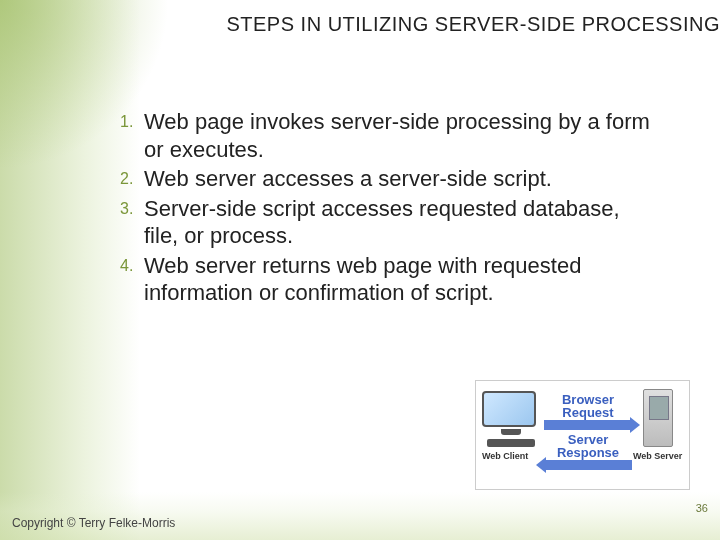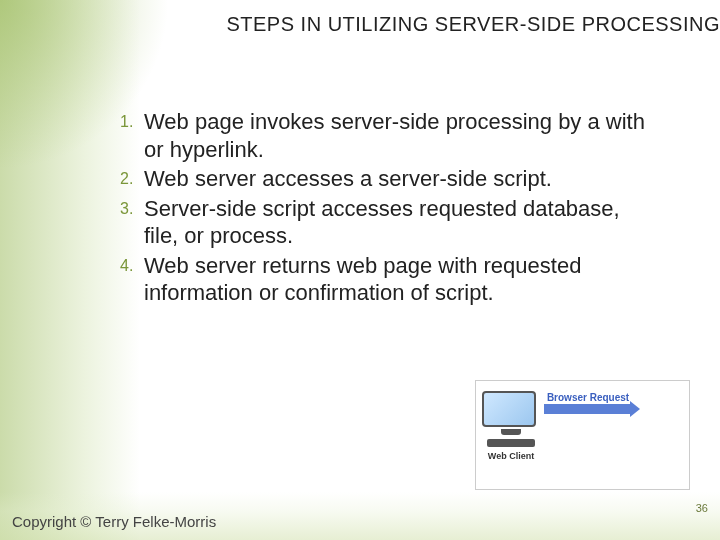--- a/index.html
+++ b/index.html
@@ -112,21 +112,20 @@
   }
   .client .kb {
     width: 48px; height: 8px; background:#555;
     border-radius: 2px;
     margin: 4px auto 0;
   }
   .client-label, .server-label {
     font-size: 9px;
     font-weight: bold;
     color: #333;
-    text-align: center;
     margin-top: 4px;
     white-space: nowrap;
   }
   .server {
     position: absolute;
     right: 6px; top: 8px;
     width: 50px; height: 72px;
   }
   .server .tower {
     width: 30px; height: 58px;
@@ -144,21 +143,21 @@
     background:#9aa;
     border:1px solid #778;
   }
   .arrow-group {
     position: absolute;
     left: 68px;
     top: 12px;
     width: 88px;
   }
   .arrow-label {
-    font-size: 10px;
+    font-size: 13px;
     font-weight: bold;
     color: #3a5fbf;
     text-align: center;
     line-height: 1.0;
     margin-bottom: 1px;
   }
   .arrow {
     height: 10px;
     background: #5a7fd6;
     position: relative;
@@ -178,21 +177,21 @@
     left:-8px; top:-3px;
     border-right:10px solid #5a7fd6;
     border-top:8px solid transparent;
     border-bottom:8px solid transparent;
   }
   .arrow-group2 { top: 52px; }
   .footer {
     position: absolute;
     left: 12px;
     bottom: 10px;
-    font-size: 15px;
+    font-size: 12px;
     color: #444;
     z-index: 3;
   }
   .pagenum {
     position: absolute;
     right: 12px;
     bottom: 26px;
     font-size: 11px;
     color: #6b7a3c;
     z-index: 3;
@@ -202,37 +201,45 @@
 <body>
 
 <div class="bg-left"></div>
 <div class="bg-bottom"></div>
 <div class="bg-tl"></div>
 
 <div class="title">STEPS IN UTILIZING SERVER-SIDE PROCESSING</div>
 
 <div class="content">
   <ol>
-    <li>Web page invokes server-side processing by a with or hyperlink.</li>
+    <li>Web page invokes server-side processing by a form or executes.</li>
     <li>Web server accesses a server-side script.</li>
     <li>Server-side script accesses requested database, file, or process.</li>
     <li>Web server returns web page with requested information or confirmation of script.</li>
   </ol>
 </div>
 
 <div class="diagram">
   <div class="client">
     <div class="monitor"></div>
     <div class="stand"></div>
     <div class="kb"></div>
     <div class="client-label">Web Client</div>
   </div>
 
   <div class="arrow-group">
     <div class="arrow-label">Browser Request</div>
     <div class="arrow right"></div>
   </div>
 
-
+  <div class="arrow-group arrow-group2">
+    <div class="arrow-label">Server Response</div>
+    <div class="arrow left"></div>
+  </div>
+
+  <div class="server">
+    <div class="tower"></div>
+    <div class="server-label">Web Server</div>
+  </div>
 </div>
 
 <div class="footer">Copyright © Terry Felke-Morris</div>
 <div class="pagenum">36</div>
 
 </body></html>

